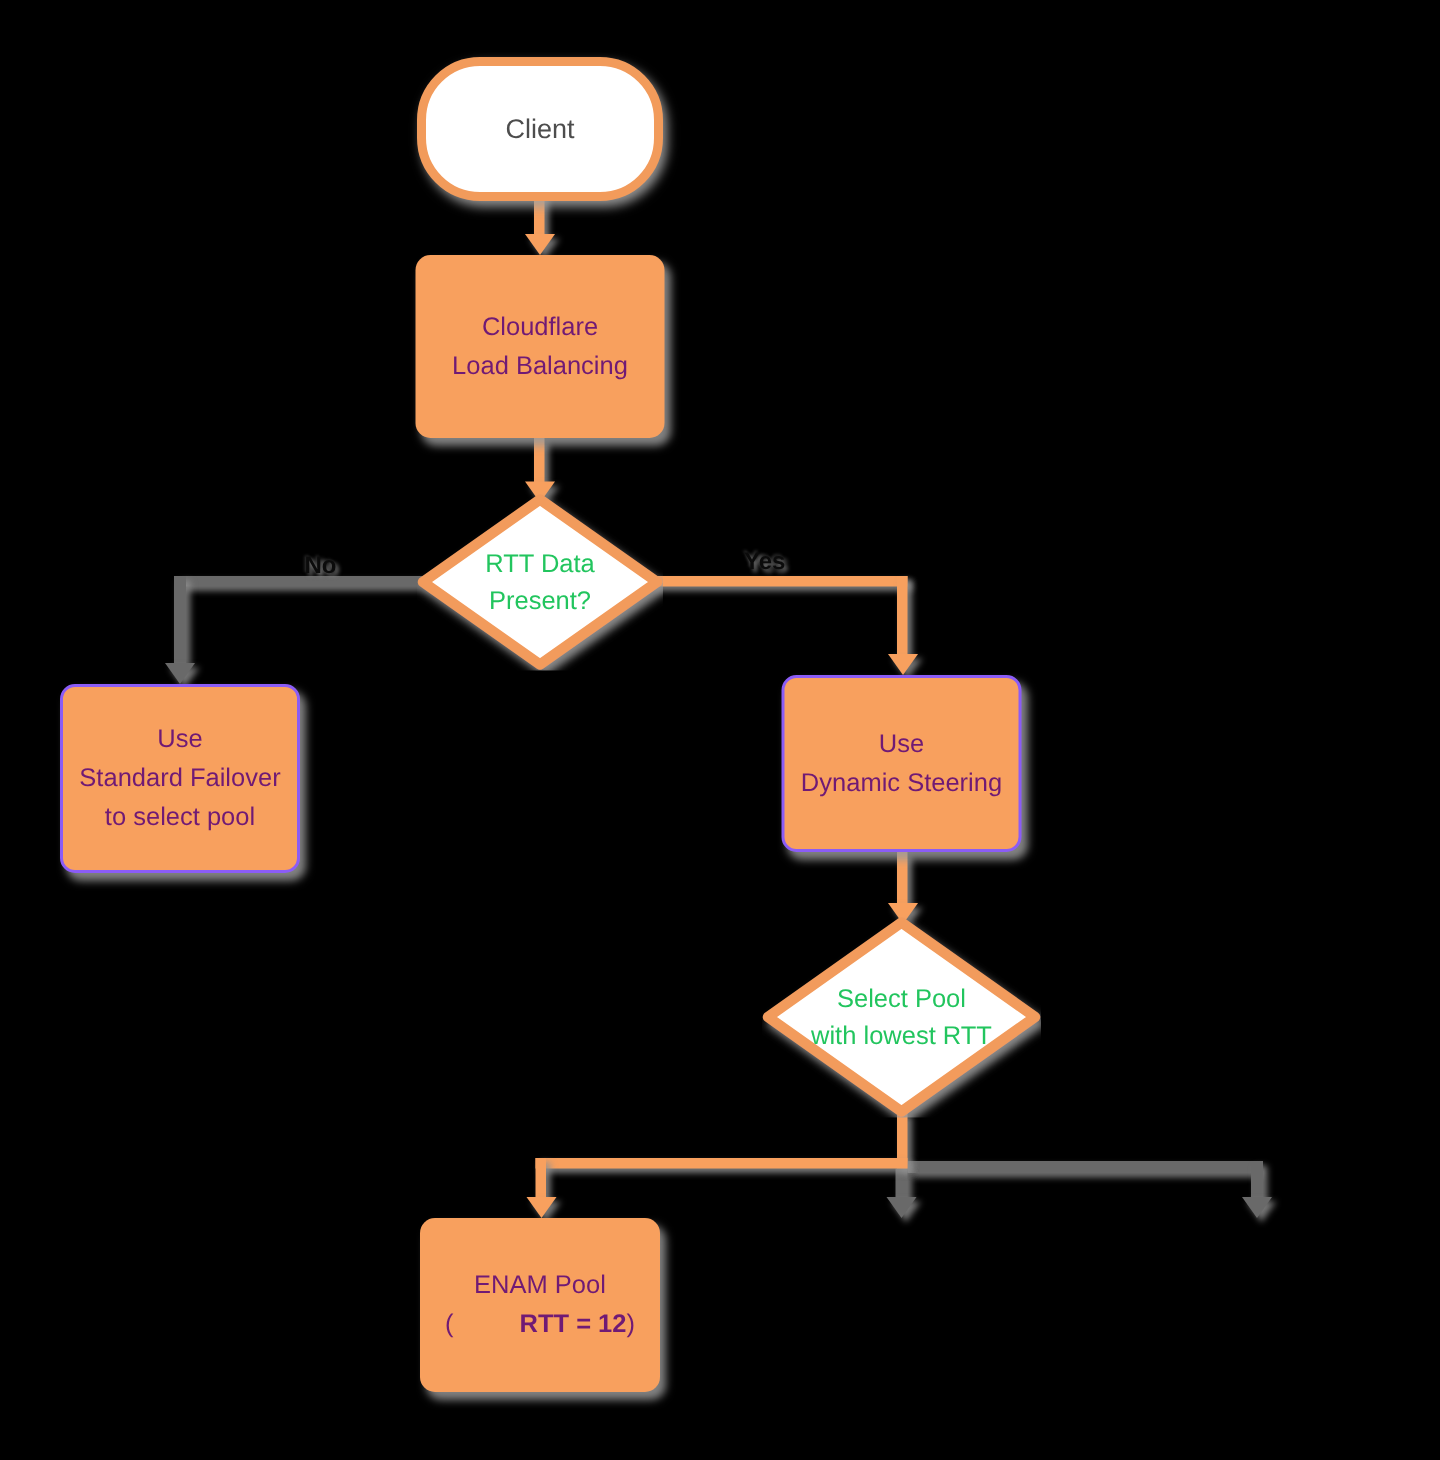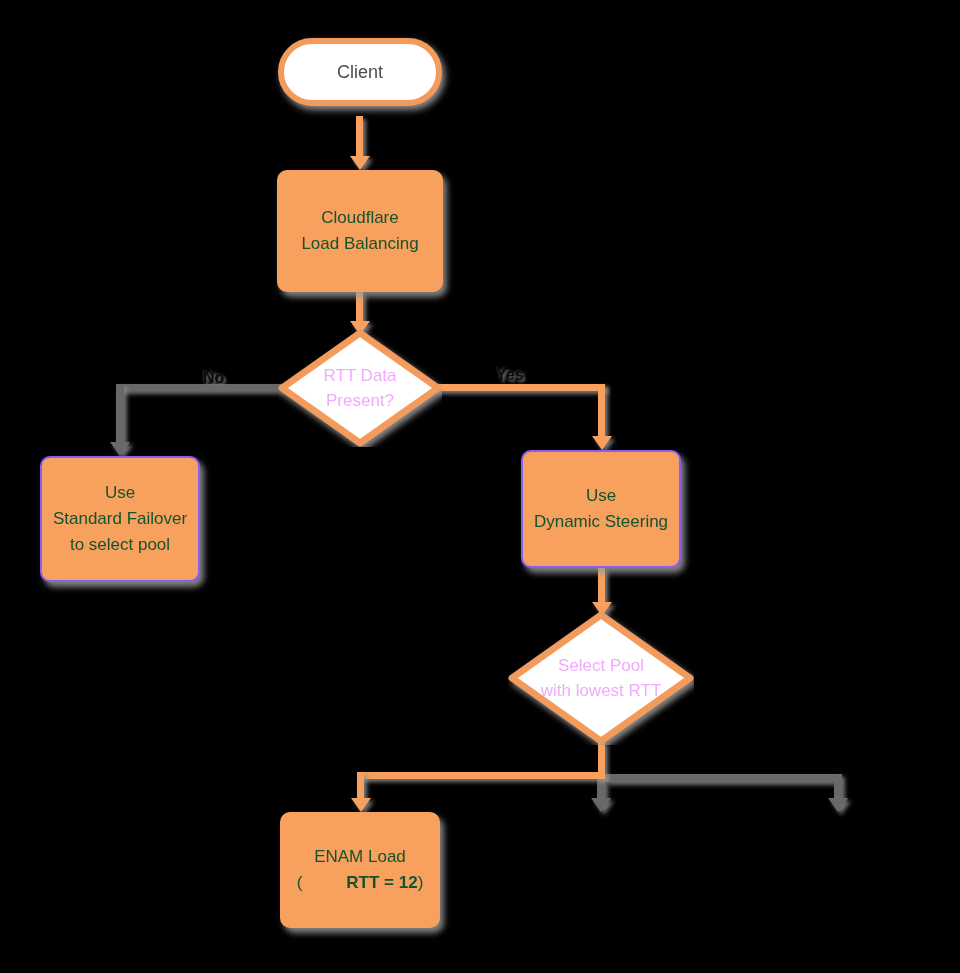--- a/index.html
+++ b/index.html
@@ -11,29 +11,29 @@
   .node{
     position:absolute;display:flex;align-items:center;justify-content:center;
     text-align:center;box-sizing:border-box;
   }
   .pill{
     background:#fff;border:6px solid #F29B5B;border-radius:42px;
     color:#4D4D4D;font-size:18px;
     box-shadow:3px 4px 7px rgba(160,160,160,0.9);
   }
   .obox{
-    background:#F8A05E;border-radius:10px;color:#14532d;font-size:17px;line-height:26px;
+    background:#F8A05E;border-radius:10px;color:#701a75;font-size:17px;line-height:26px;
     box-shadow:4px 5px 6px rgba(153,153,153,0.85);
   }
   .obox.bordered{border:2px solid #8b5cf6;}
   .diamond-wrap{position:absolute;}
   .diamond-wrap svg{display:block;}
   .diamond-text{
     position:absolute;inset:0;display:flex;align-items:center;justify-content:center;
-    text-align:center;color:#f0abfc;font-size:17px;line-height:25px;
+    text-align:center;color:#22c55e;font-size:17px;line-height:25px;
   }
   
   .conn{position:absolute;}
   .conn.orange{background:#F8A05E;box-shadow:3px 3px 4px rgba(145,145,145,0.85);}
   .conn.gray{background:#696969;box-shadow:3px 3px 4px rgba(150,150,150,0.75);}
   .ah{position:absolute;width:0;height:0;
       border-left:10px solid transparent;border-right:10px solid transparent;
       filter:drop-shadow(3px 3px 2px rgba(145,145,145,0.8));}
   .ah.orange{border-top:14px solid #F8A05E;}
   .ah.gray{border-top:14px solid #696969;}
@@ -72,21 +72,21 @@
   <div class="edge-label" style="left:496px;top:366px;">Yes</div>
 
   <div class="conn orange" style="left:598px;top:568px;width:7px;height:38px;"></div>
   <div class="ah orange" style="left:592px;top:602px;"></div>
 
   <div class="conn orange" style="left:598px;top:741px;width:7px;height:38px;"></div>
   <div class="conn orange" style="left:357px;top:772px;width:248px;height:7px;"></div>
   <div class="conn orange" style="left:357px;top:772px;width:7px;height:28px;"></div>
   <div class="ah orange" style="left:351px;top:798px;"></div>
 
-  <div class="node pill" style="left:278px;top:38px;width:164px;height:68px;">
+  <div class="node pill" style="left:278px;top:38px;width:164px;height:96px;">
     <span>Client</span>
   </div>
 
   <div class="node obox" style="left:277px;top:170px;width:166px;height:122px;">
     <div>
       <div>Cloudflare</div>
       <div>Load Balancing</div>
     </div>
   </div>
 
@@ -129,20 +129,20 @@
     <div class="diamond-text">
       <div>
         <div>Select Pool</div>
         <div>with lowest RTT</div>
       </div>
     </div>
   </div>
 
   <div class="node obox" style="left:280px;top:812px;width:160px;height:116px;">
     <div>
-      <div>ENAM Load</div>
+      <div>ENAM Pool</div>
       <div><span>(</span><span class="b">RTT = 12</span><span>)</span></div>
     </div>
   </div>
 
 
 
 </div>
 
 </body></html>

